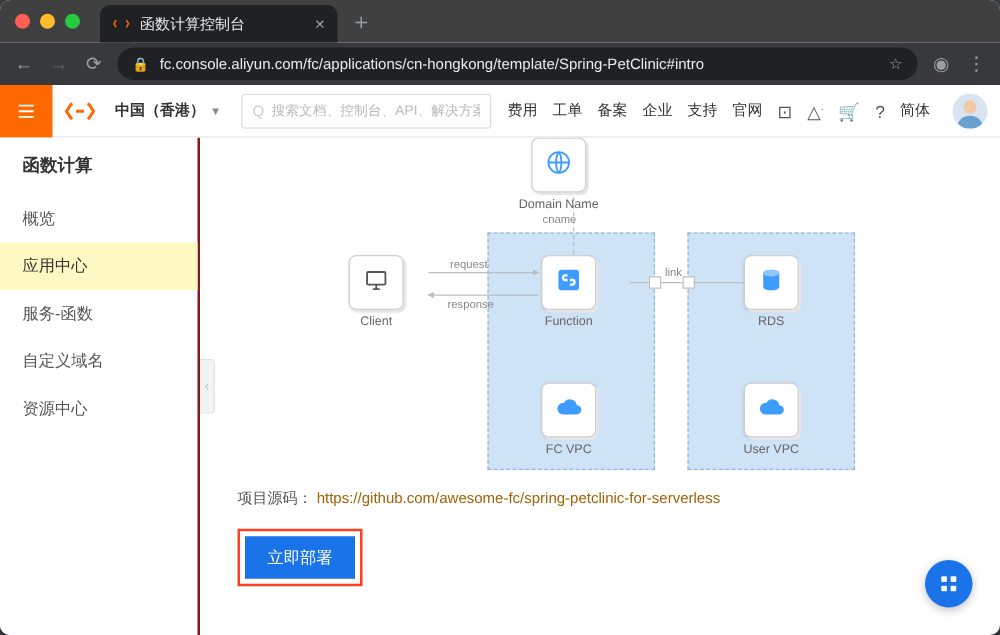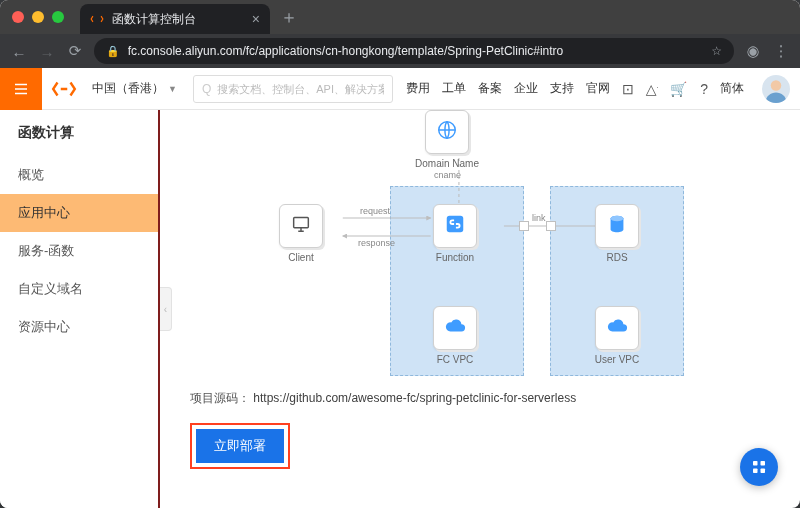--- a/index.html
+++ b/index.html
@@ -19,36 +19,36 @@
   .navicon { color:#9aa0a6; font-size:15px; width:18px; text-align:center; }
   .addr { flex:1; background:#202124; height:26px; border-radius:13px; display:flex; align-items:center; padding:0 12px; color:#e8eaed; font-size:12px; gap:8px; }
   .addr .lock{ color:#e8eaed; font-size:11px; }
   .addr-text{ white-space:nowrap; overflow:hidden; text-overflow:ellipsis; }
   
   .ali-header { height:42px; display:flex; align-items:center; background:#fff; border-bottom:1px solid #e6e6e6; font-size:12px; }
   .hamburger { width:42px; height:42px; background:#ff6a00; display:flex; align-items:center; justify-content:center; color:#fff; }
   .hamburger svg{width:18px;height:18px;}
   .logo { width:28px; height:28px; margin:0 8px; color:#ff6a00; display:flex; align-items:center; justify-content:center;}
   .logo svg{width:26px;height:26px;}
-  .region { display:flex; align-items:center; gap:4px; color:#333; padding:0 6px; cursor:pointer; }
+  .region { display:flex; align-items:center; gap:4px; color:#333; padding:0 6px; cursor:pointer;font-weight:bold; }
   .region .chev{font-size:9px; color:#888;}
   .searchbox { margin-left:10px; height:28px; width:200px; border:1px solid #ddd; border-radius:3px; display:flex; align-items:center; padding:0 8px; color:#bbb; gap:6px; }
   .searchbox input{ border:none; outline:none; font-size:11px; flex:1; background:transparent; }
   .searchbox input::placeholder{color:#bbb;}
   .spacer{flex:1;}
   .hlinks { display:flex; align-items:center; gap:12px; color:#333; font-size:12px; padding-right:8px;justify-content:flex-end; }
   .hlinks .hicon{ color:#555; font-size:14px; }
   .avatar{ width:28px; height:28px; border-radius:50%; background:#d8e4ef; display:flex; align-items:center; justify-content:center; margin:0 10px; overflow:hidden;}
   .avatar svg{width:28px;height:28px;}
   
   .body { flex:1; display:flex; overflow:hidden; position:relative;}
   .sidebar { width:160px; background:#fff; border-right:2px solid #7f1d1d; font-size:13px; }
   .side-title { padding:14px 18px; font-weight:600; color:#333; font-size:14px;}
   .side-item { padding:10px 18px; color:#555; cursor:pointer; }
-  .side-item.active { background:#fdba74; color:#333; }
+  .side-item.active { background:#fef9c3; color:#333; }
   .collapse-handle{ position:absolute; left:160px; top:50%; transform:translateY(-50%); width:12px; height:44px; background:#f3f3f3; border:1px solid #e2e2e2; border-left:none; border-radius:0 4px 4px 0; display:flex; align-items:center; justify-content:center; color:#bbb; font-size:10px; cursor:pointer;}
   .main { flex:1; overflow:auto; padding:0 24px 20px 30px; position:relative; }
   
   .diagram { position:relative; height:260px; margin-top:6px; }
   .zone { position:absolute; background:#cfe3f6; border:1px dashed #8fb8dc; }
   .zone.fc { left:200px; top:70px; width:134px; height:190px; }
   .zone.user { left:360px; top:70px; width:134px; height:190px; }
   .node { position:absolute; width:70px; text-align:center; }
   .node .box{ width:44px; height:44px; margin:0 auto 4px; background:#fff; border:1px solid #d0d0d0; border-radius:6px; box-shadow:0 1px 2px rgba(0,0,0,.08); display:flex; align-items:center; justify-content:center; }
   .node .box.shadow3d{ box-shadow: 2px 2px 0 #e6e6e6, 0 1px 2px rgba(0,0,0,.08);}
@@ -57,21 +57,21 @@
   .n-client{ left:76px; top:88px;}
   .n-func  { left:230px; top:88px;}
   .n-fcvpc { left:230px; top:190px;}
   .n-rds   { left:392px; top:88px;}
   .n-uservpc{left:392px; top:190px;}
   svg.wires{position:absolute; inset:0; width:100%; height:100%; pointer-events:none;}
   .wirelbl{ position:absolute; font-size:9px; color:#888; background:rgba(255,255,255,.0); }
   .port{ position:absolute; width:10px; height:10px; background:#fff; border:1px solid #bfbfbf;}
   
   .source-row{ font-size:12px; color:#555; margin-top:14px; }
-  .source-row a{ color:#404040; text-decoration:none; }
+  .source-row a{ color:#a16207; text-decoration:none; }
   .deploy-wrap{ margin-top:16px; display:inline-block; border:2px solid #ff4020; padding:4px;}
   .deploy-btn{ background:#1a73e8; color:#fff; border:none; font-size:13px; padding:8px 18px; cursor:pointer;}
   .fab{ position:absolute; right:22px; bottom:22px; width:38px; height:38px; border-radius:50%; background:#1a73e8; color:#fff; display:flex; align-items:center; justify-content:center; box-shadow:0 2px 8px rgba(0,0,0,.25); cursor:pointer;}
   .fab svg{width:18px;height:18px;}
   .icon-blue{ color:#3f9cff;}
 </style>
 </head>
 <body>
 
 <div class="window">

